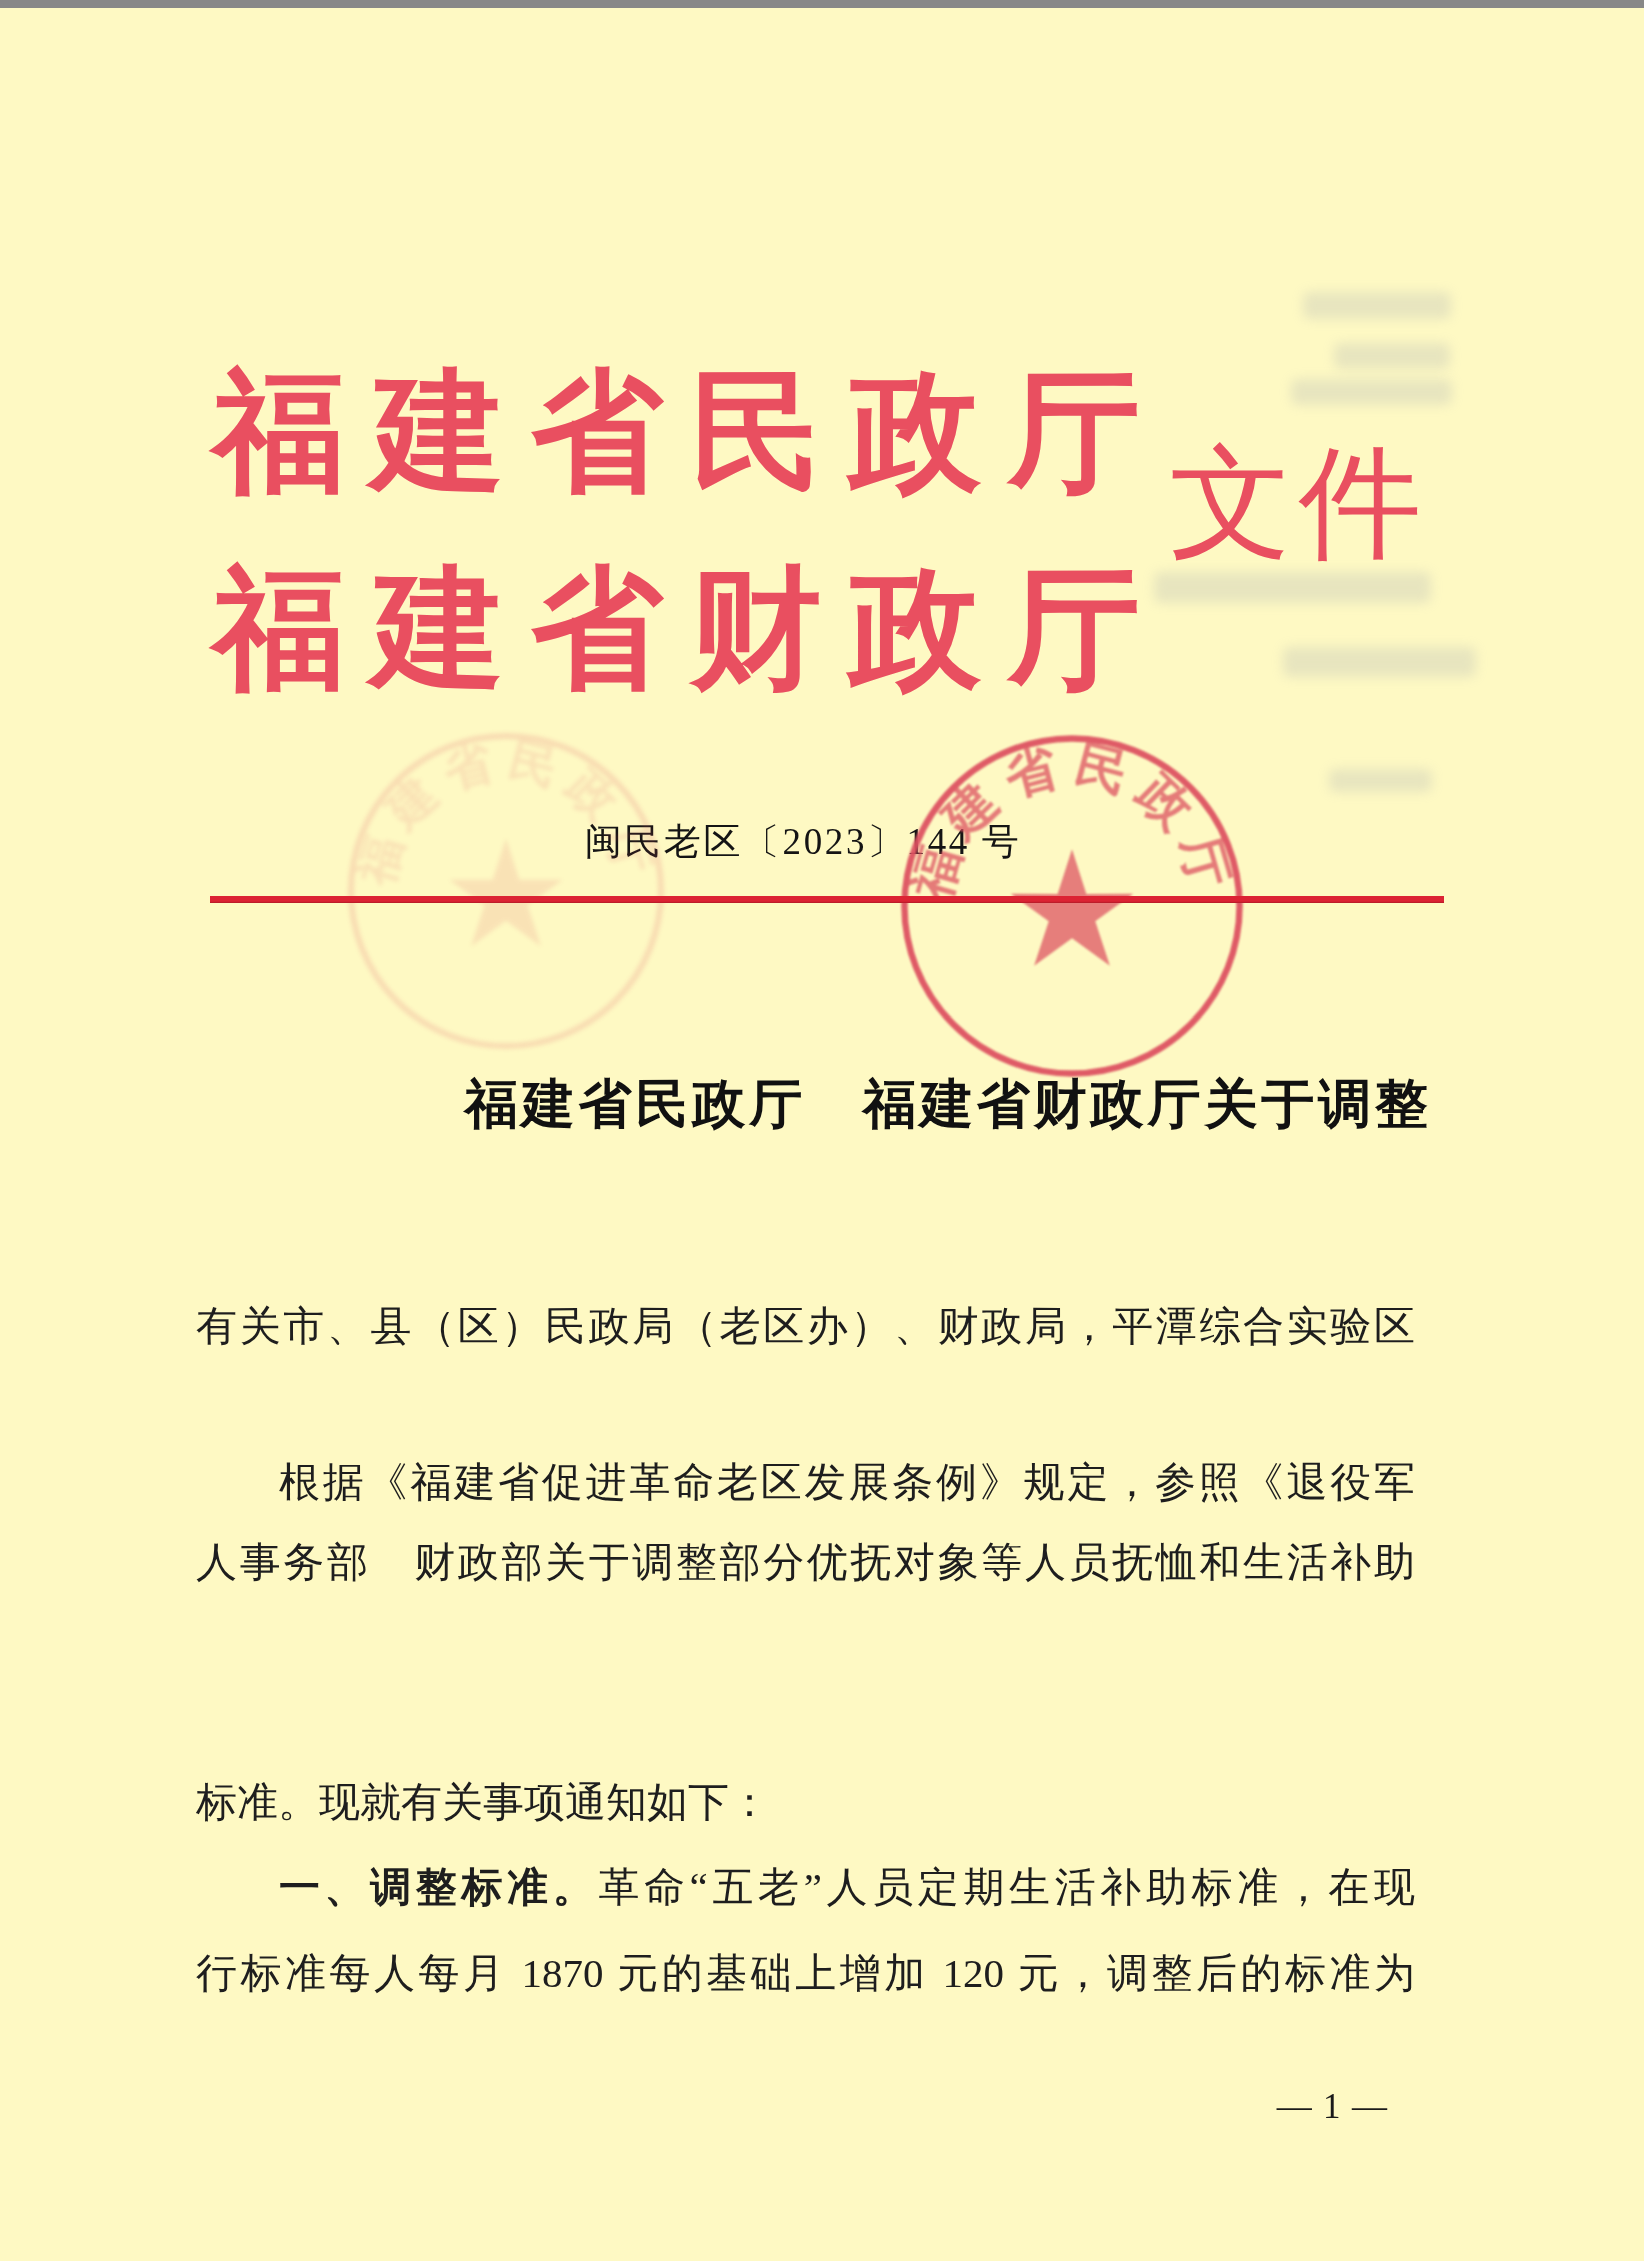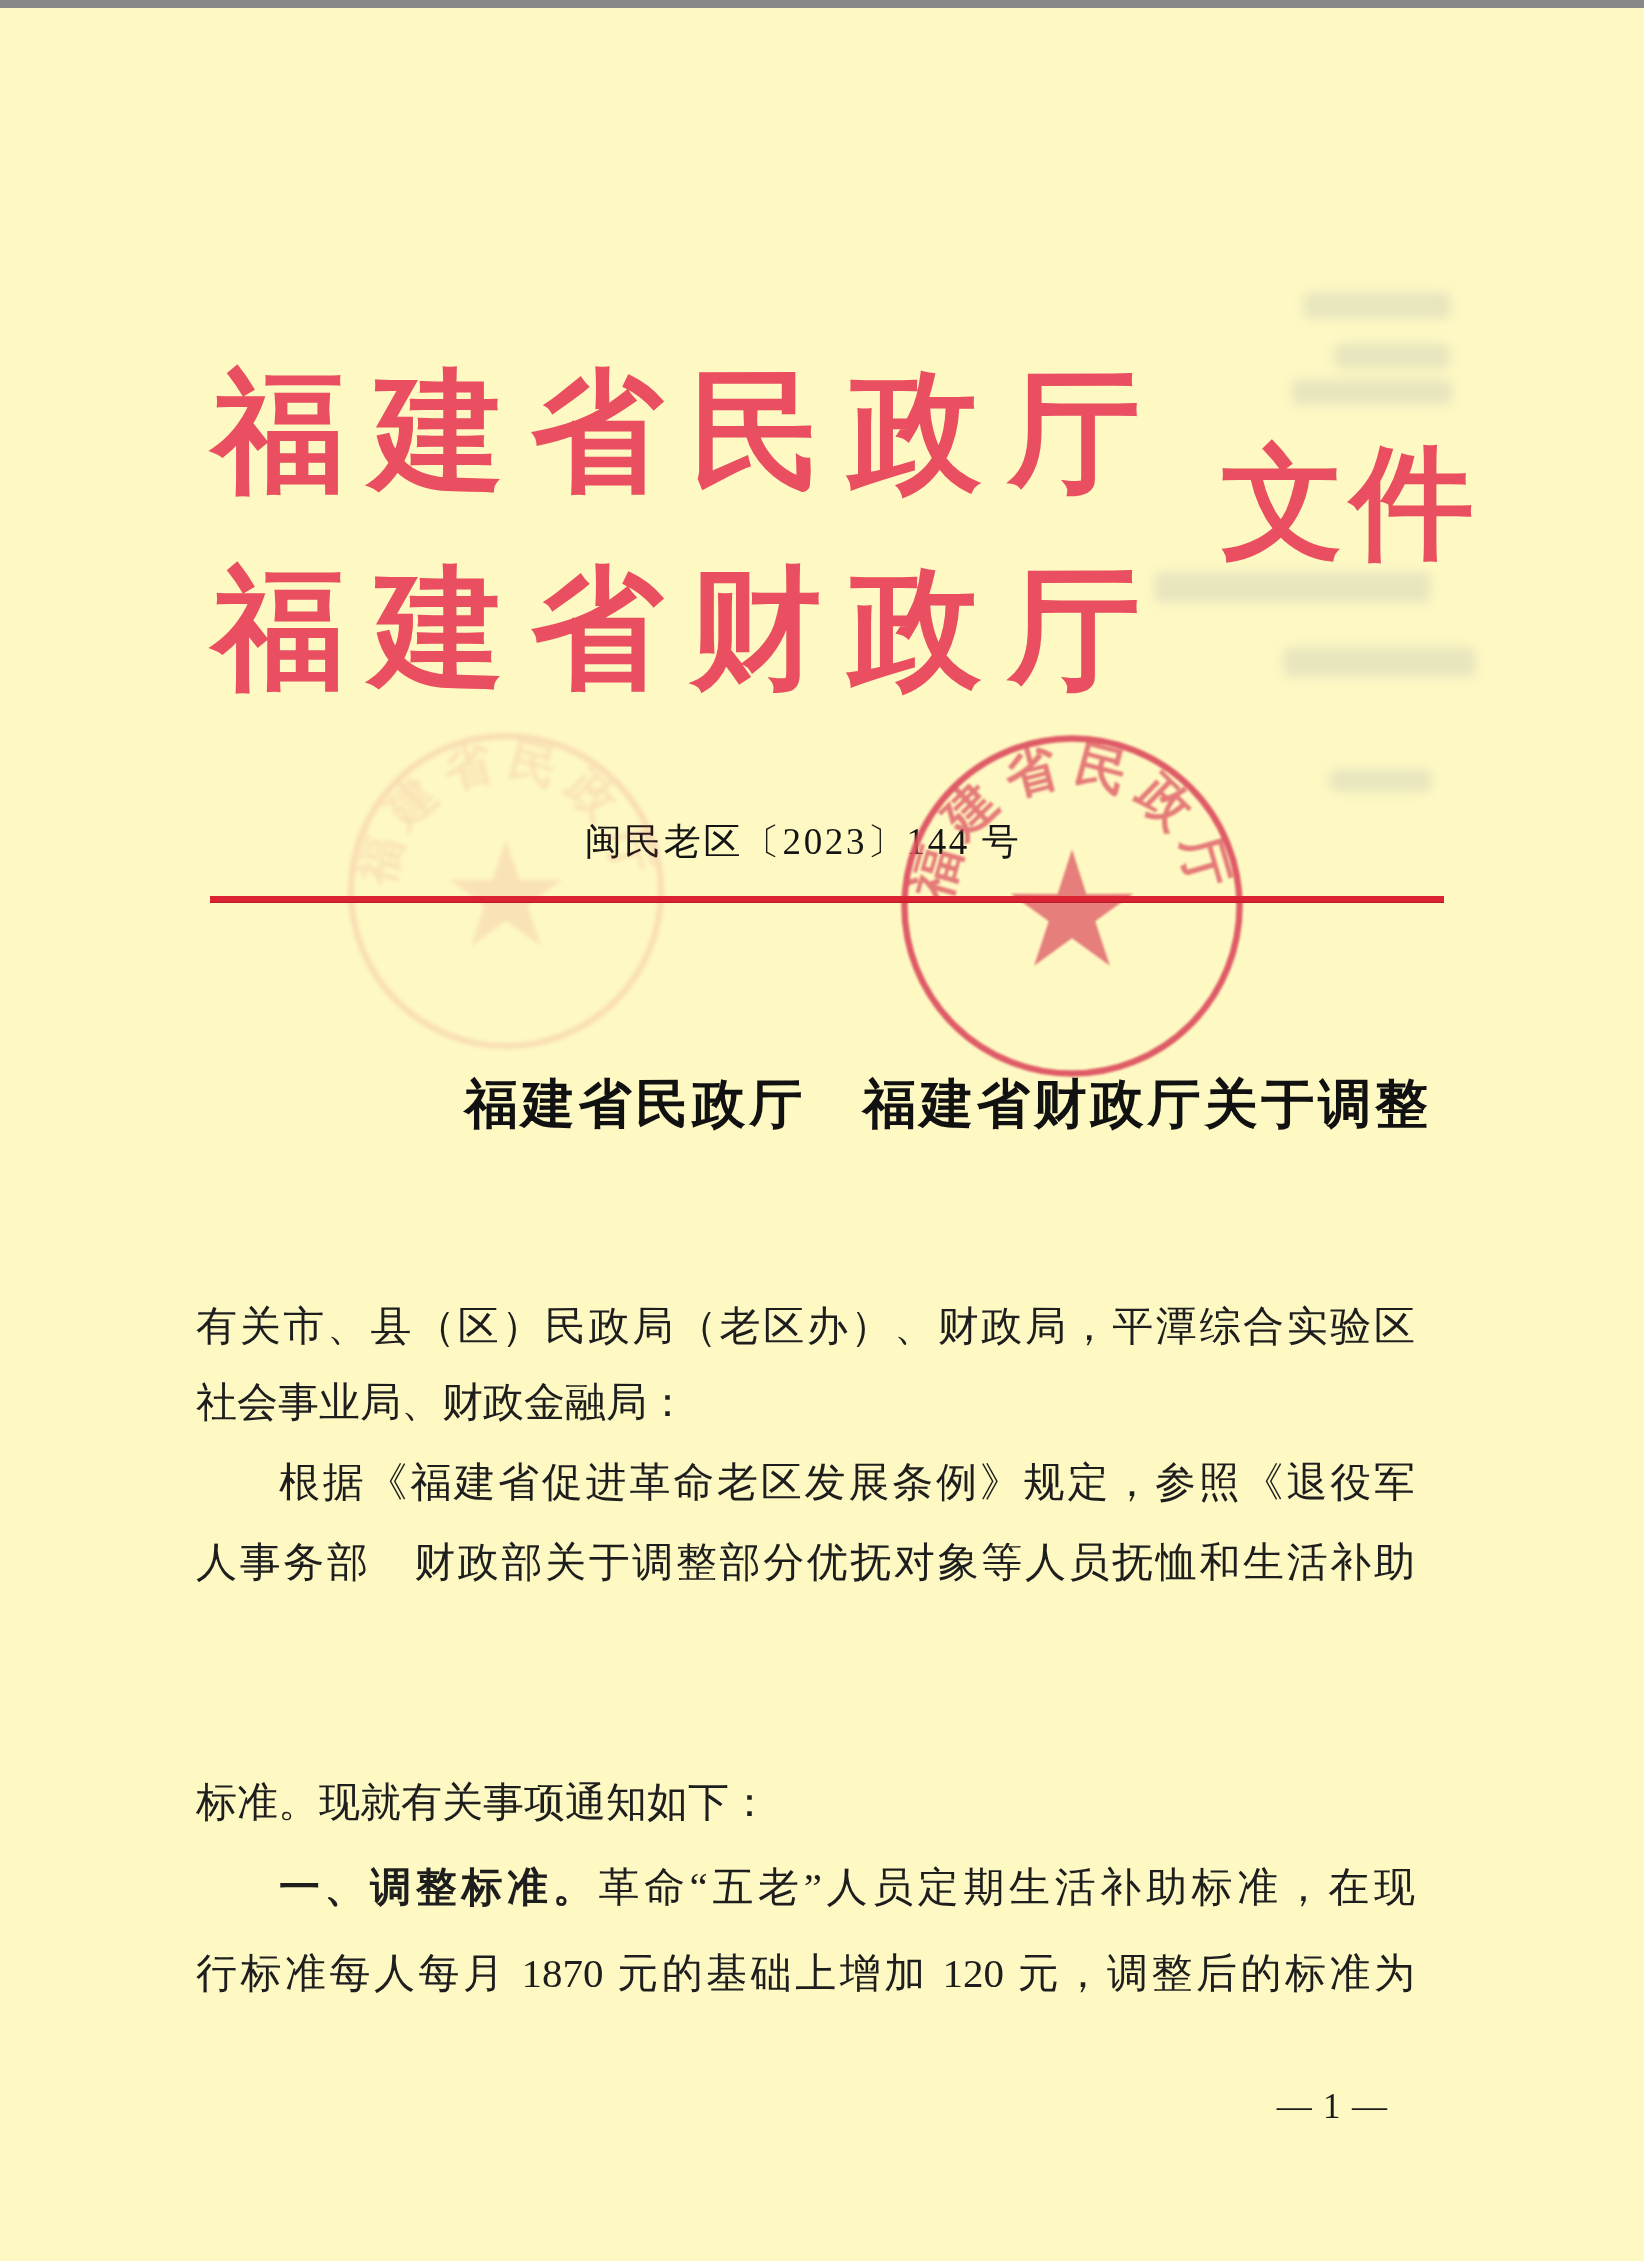--- a/index.html
+++ b/index.html
@@ -24,25 +24,25 @@
     font-weight: 700;
     color: var(--header-red, #e94f60);
     text-align: justify;
     text-align-last: justify;
     white-space: nowrap;
   }
   .agency-line.l1 { top: 356px; }
   .agency-line.l2 { top: 553px; }
   .doc-type {
     position: absolute;
-    left: 1221px;
+    left: 1169px;
     top: 431px;
     font-size: 123px;
     line-height: 1.05;
-    font-weight: 700;
+    font-weight: 400;
     letter-spacing: 6.4px;
     color: var(--header-red, #e94f60);
     white-space: nowrap;
   }
 
   
   .doc-number {
     position: absolute;
     left: 203px;
     width: 1200px;
@@ -181,21 +181,20 @@
     <circle class="seal-ring" cx="270" cy="270" r="260"></circle>
     <polygon class="seal-star" transform="translate(270,282)" points="0,-100 22.3,-30.7 95.1,-30.9 36.1,11.7 58.8,80.9 0,38 -58.8,80.9 -36.1,11.7 -95.1,-30.9 -22.3,-30.7"></polygon>
     <text class="seal-text"><textPath href="#arcA" startOffset="50%" text-anchor="middle">福建省民政厅</textPath></text>
   </svg>
 
   <div class="red-line"></div>
 
   <div class="title-line t1">福建省民政厅　福建省财政厅关于调整</div>
 
   <div class="bline just y0">有关市、县（区）民政局（老区办）、财政局，平潭综合实验区</div>
-  <div class="bline y1">社会事业局、财政金融局：</div>
   <div class="bline just indent y2">根据《福建省促进革命老区发展条例》规定，参照《退役军</div>
   <div class="bline just y3">人事务部　财政部关于调整部分优抚对象等人员抚恤和生活补助</div>
   <div class="bline y6">标准。现就有关事项通知如下：</div>
   <div class="bline just indent y7"><span class="bold-lead">一、调整标准。</span><span>革命“五老”人员定期生活补助标准，在现</span></div>
   <div class="bline just y8">行标准每人每月 1870 元的基础上增加 120 元，调整后的标准为</div>
 
   <div class="page-number">— 1 —</div>
 
 </div>
 

